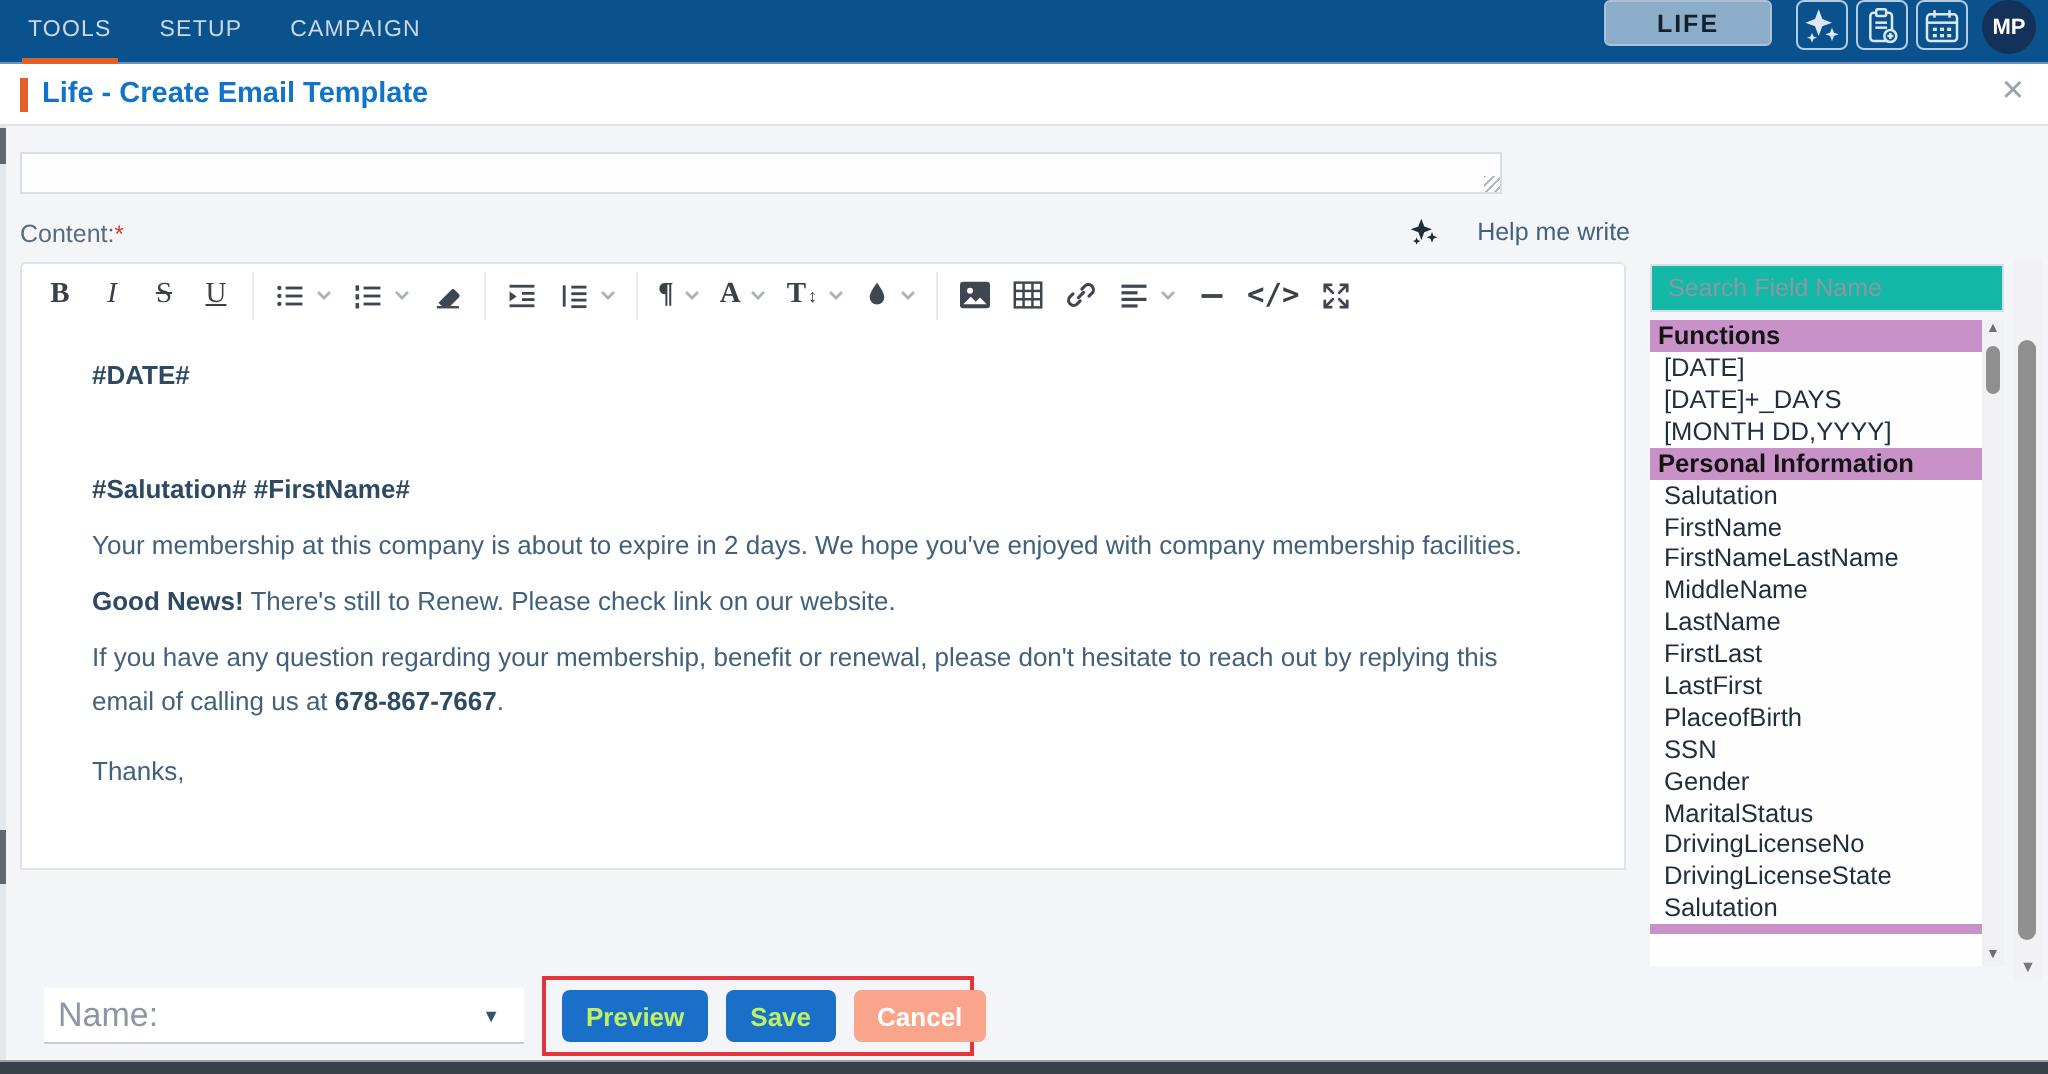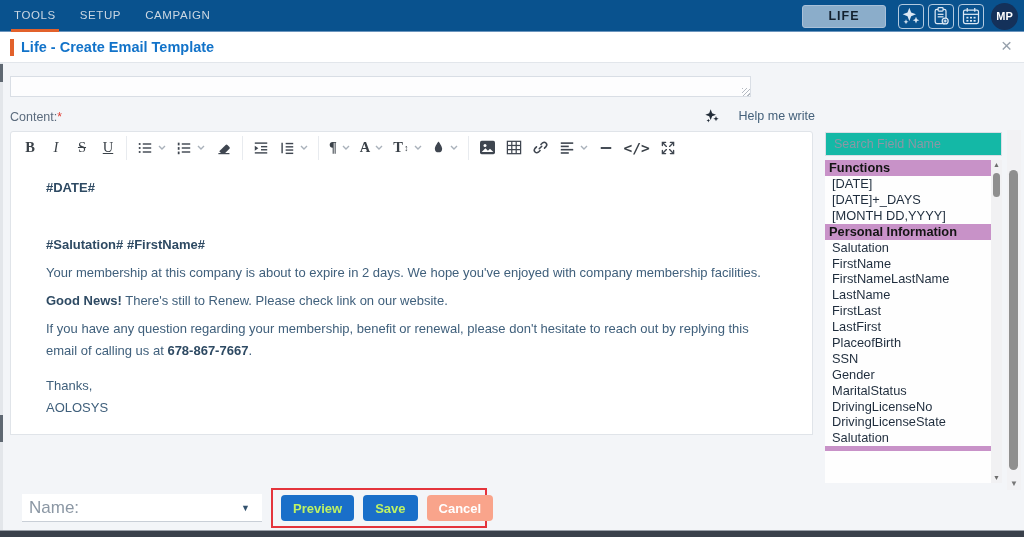--- a/index.html
+++ b/index.html
@@ -9,21 +9,21 @@
 
   
   .navbar { position:absolute; left:0; top:0; width:1024px; height:32px;
     background:#09528e; border-bottom:1px solid #6a94bd; display:flex; align-items:center; }
   .nav-left { display:flex; height:32px; margin-left:2px; }
   .nav-item { position:relative; padding:0 12px; line-height:31px; color:#ccd7e2;
     font-size:11.5px; letter-spacing:.6px; cursor:pointer; }
   .nav-item.active::after { content:""; position:absolute; left:9px; right:9px; bottom:0;
     height:3px; background:#e2612b; }
   .nav-right { position:absolute; right:6px; top:0; height:32px; display:flex;
-    align-items:center; gap:4px; }
+    gap:4px; }
   .life-btn { width:84px; height:23px; background:#8badca; border:1px solid #a9c0d8;
     border-radius:3px; font-family:"Liberation Sans",sans-serif; font-size:12.5px;
     font-weight:bold; color:#13212f; letter-spacing:1px; cursor:pointer; margin-right:8px; }
   .icon-btn { width:26px; height:25px; border:1px solid rgba(222,233,244,.8); border-radius:4px;
     background:transparent; display:flex; align-items:center; justify-content:center; cursor:pointer; }
   .icon-btn svg { display:block; }
   .avatar { width:27px; height:27px; border-radius:50%; background:#14315a; color:#fff;
     font-size:11px; font-weight:bold; display:flex; align-items:center; justify-content:center;
     margin-left:3px; cursor:pointer; }
 
@@ -355,34 +355,34 @@
     </span>
   </div>
 
   <div class="canvas">
     <p class="p-date">#DATE#</p>
     <p class="p-sal">#Salutation# #FirstName#</p>
     <p class="p-std">Your membership at this company is about to expire in 2 days. We hope you've enjoyed with company membership facilities.</p>
     <p class="p-std"><b>Good News!</b><span> There's still to Renew. Please check link on our website.</span></p>
     <p class="p-last"><span>If you have any question regarding your membership, benefit or renewal, please don't hesitate to reach out by replying this email of calling us at </span><b>678-867-7667</b><span>.</span></p>
     <p>Thanks,</p>
-    <p>AOLOSYS</p>
   </div>
 
   <div class="sidebar">
     <input class="search" placeholder="Search Field Name" style="">
     <div class="field-list">
       <div class="group-header">Functions</div>
       <div class="field-item">[DATE]</div>
       <div class="field-item">[DATE]+_DAYS</div>
       <div class="field-item">[MONTH DD,YYYY]</div>
       <div class="group-header">Personal Information</div>
       <div class="field-item">Salutation</div>
       <div class="field-item">FirstName</div>
       <div class="field-item">FirstNameLastName</div>
+      <div class="field-item">MiddleName</div>
       <div class="field-item">LastName</div>
       <div class="field-item">FirstLast</div>
       <div class="field-item">LastFirst</div>
       <div class="field-item">PlaceofBirth</div>
       <div class="field-item">SSN</div>
       <div class="field-item">Gender</div>
       <div class="field-item">MaritalStatus</div>
       <div class="field-item">DrivingLicenseNo</div>
       <div class="field-item">DrivingLicenseState</div>
       <div class="field-item">Salutation</div>

